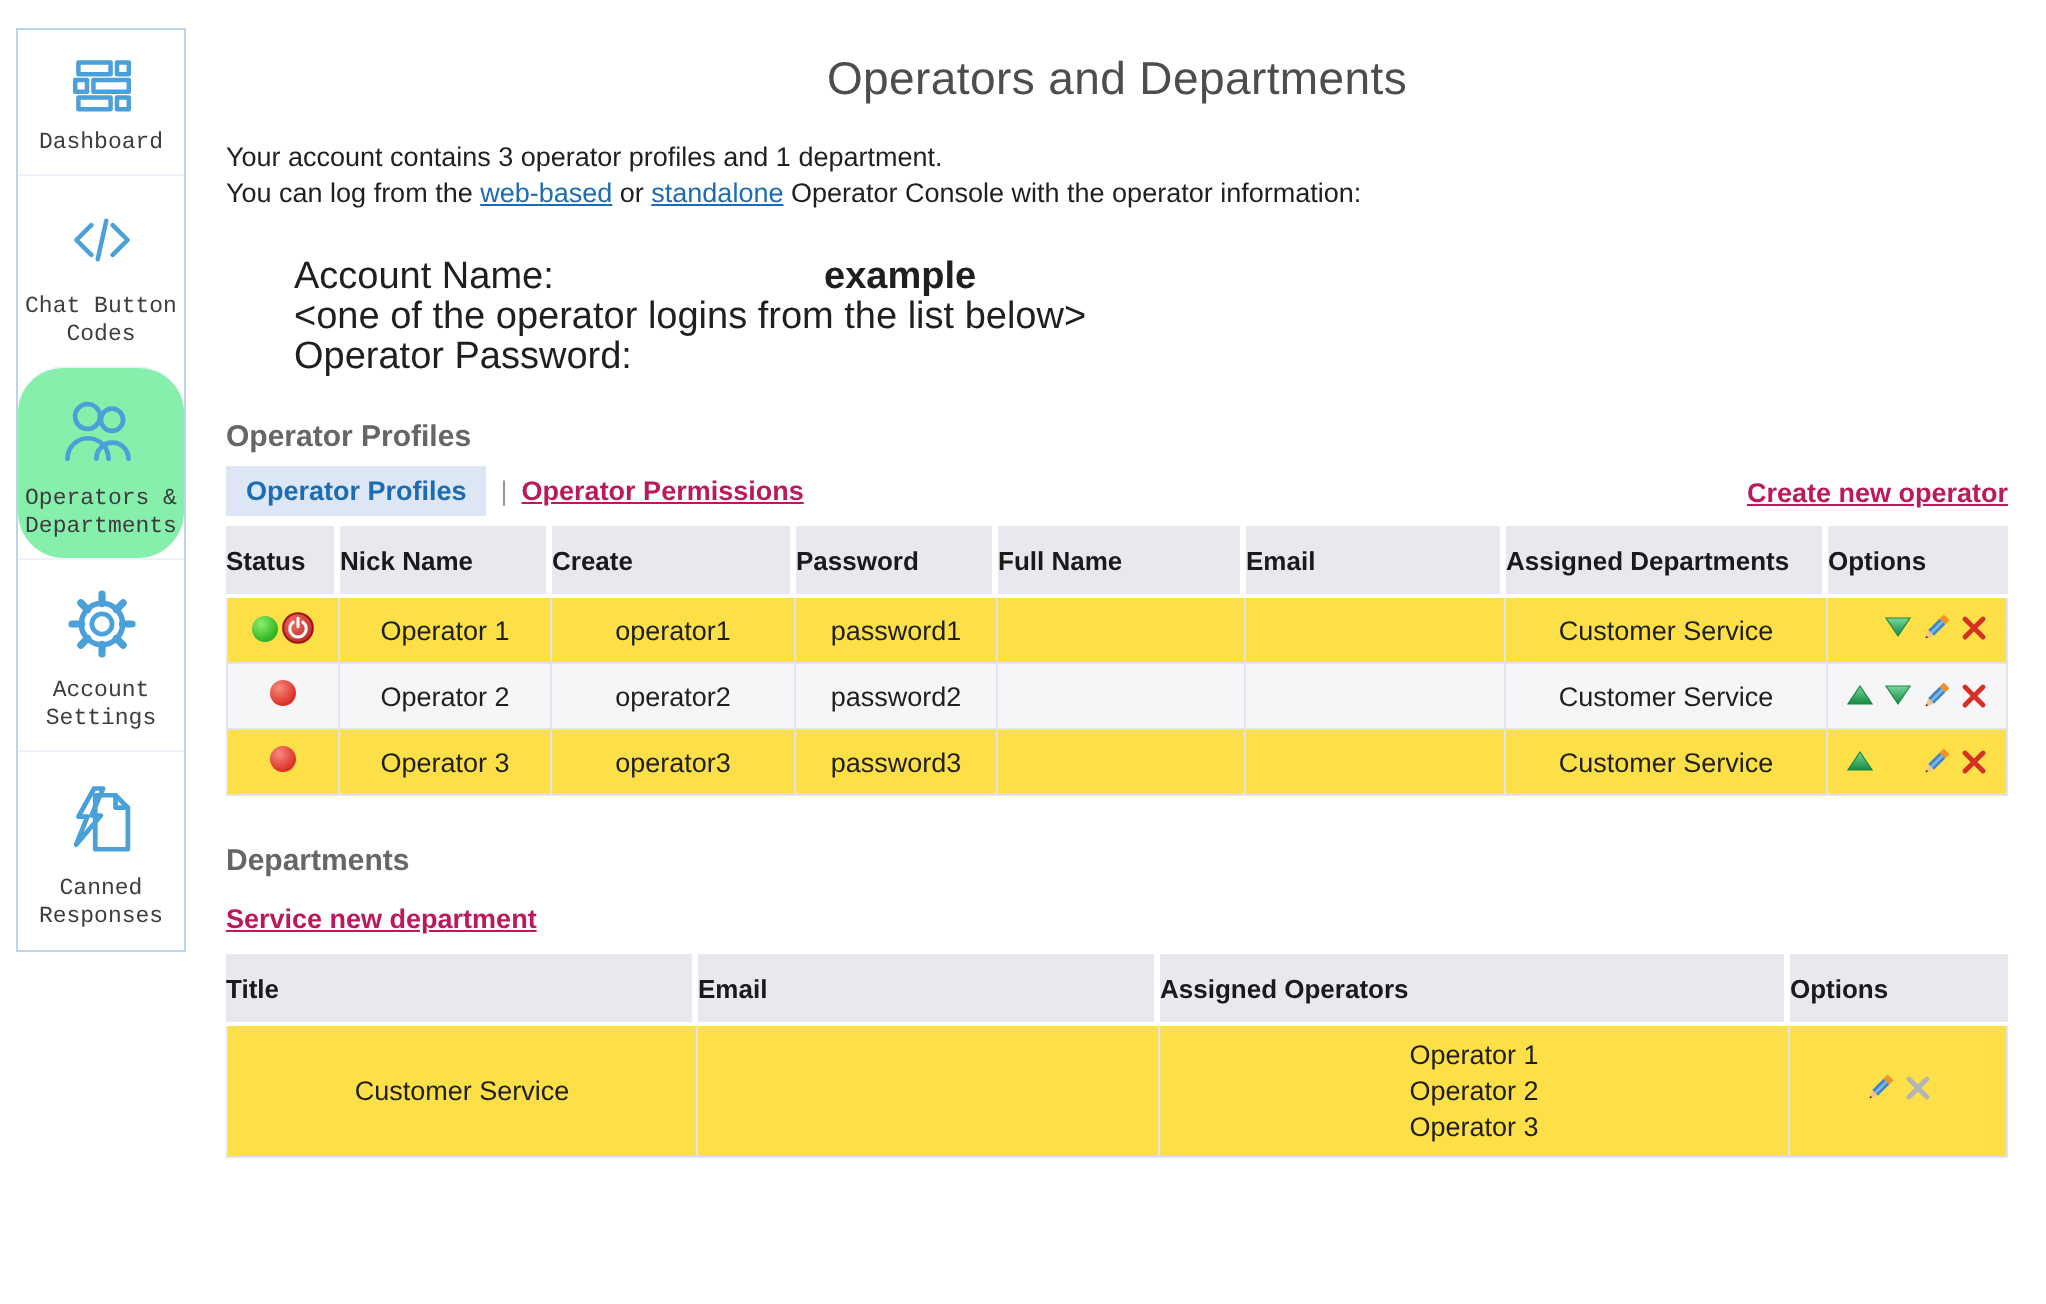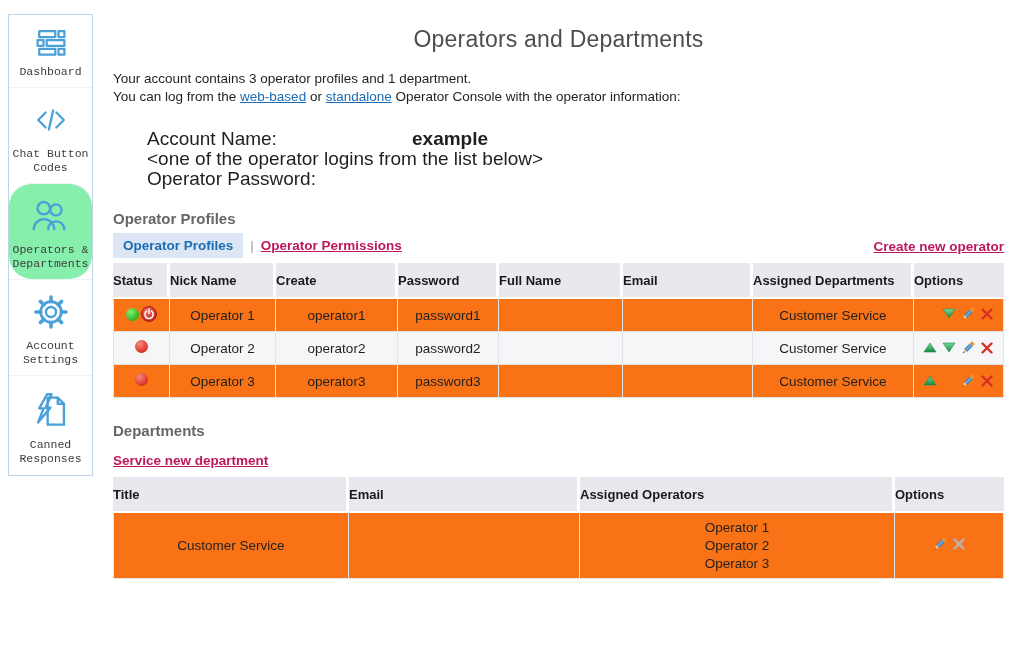--- a/index.html
+++ b/index.html
@@ -42,21 +42,21 @@
   .action-links { text-align: right; line-height: 18px; padding-bottom: 2px; }
 
   
   table.grid { border-collapse: separate; border-spacing: 0; width: 891px; margin-top: 5px;
     font-size: 13.5px; }
   table.grid th { background: #e8e8ef; font-weight: bold; color: #1a1a1a; font-size: 13px;
     height: 36px; text-align: left; vertical-align: middle;
     border-right: 3px solid #fff; border-bottom: 2px solid #fff; margin-top: 16px; }
   table.grid th:last-child { border-right: none; }
   table.grid td { height: 33px; text-align: center; vertical-align: middle;
-    border-right: 1px solid #e3e3ea; border-bottom: 1px solid #e3e3ea; background: #f97316; }
+    border-right: 1px solid #e3e3ea; border-bottom: 1px solid #e3e3ea; background: #fde047; }
   table.grid td:first-child { border-left: 1px solid #e3e3ea; }
   table.grid tr.alt td { background: #f6f6f8; }
   table.grid.depts td { height: 66px; }
 
   .dept-ops div { line-height: 18px; }
 
   
   .statuscell { display: inline-flex; align-items: center; gap: 2px; }
   .ball { width: 13px; height: 13px; border-radius: 50%; display: inline-block; }
   .ball.green { background: radial-gradient(circle at 35% 30%, #8cef6d, #2fb322 70%); }

